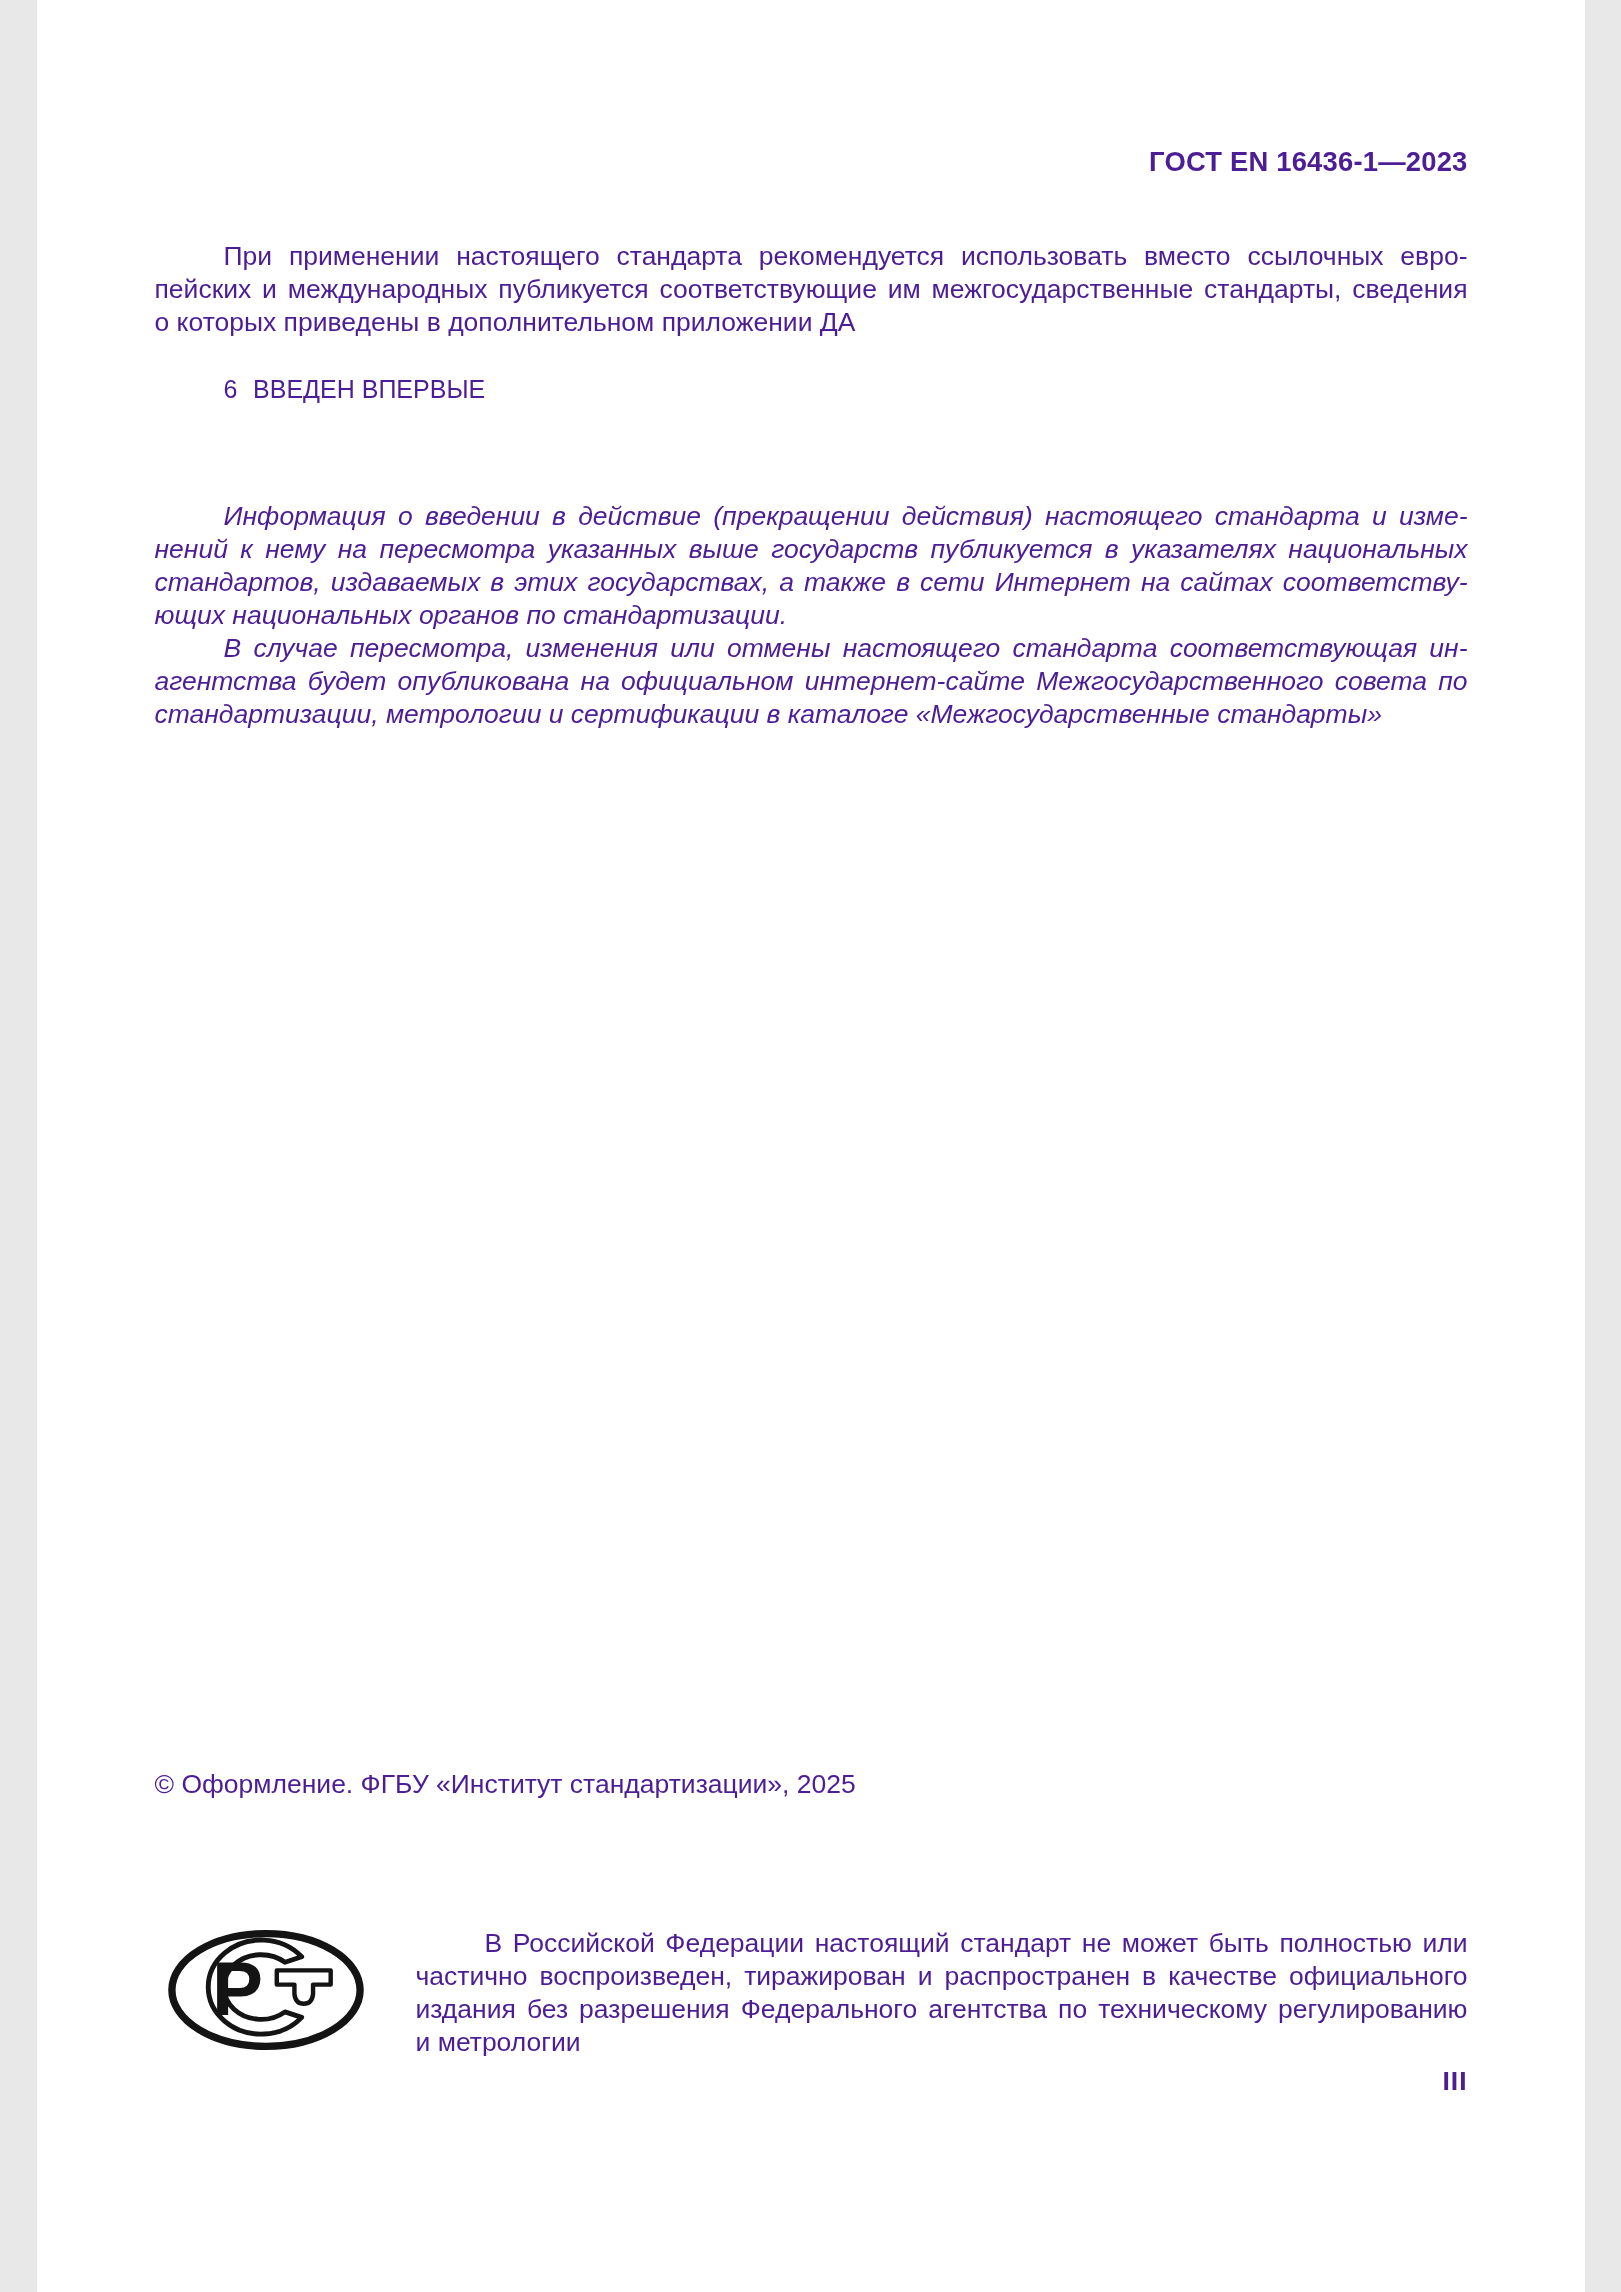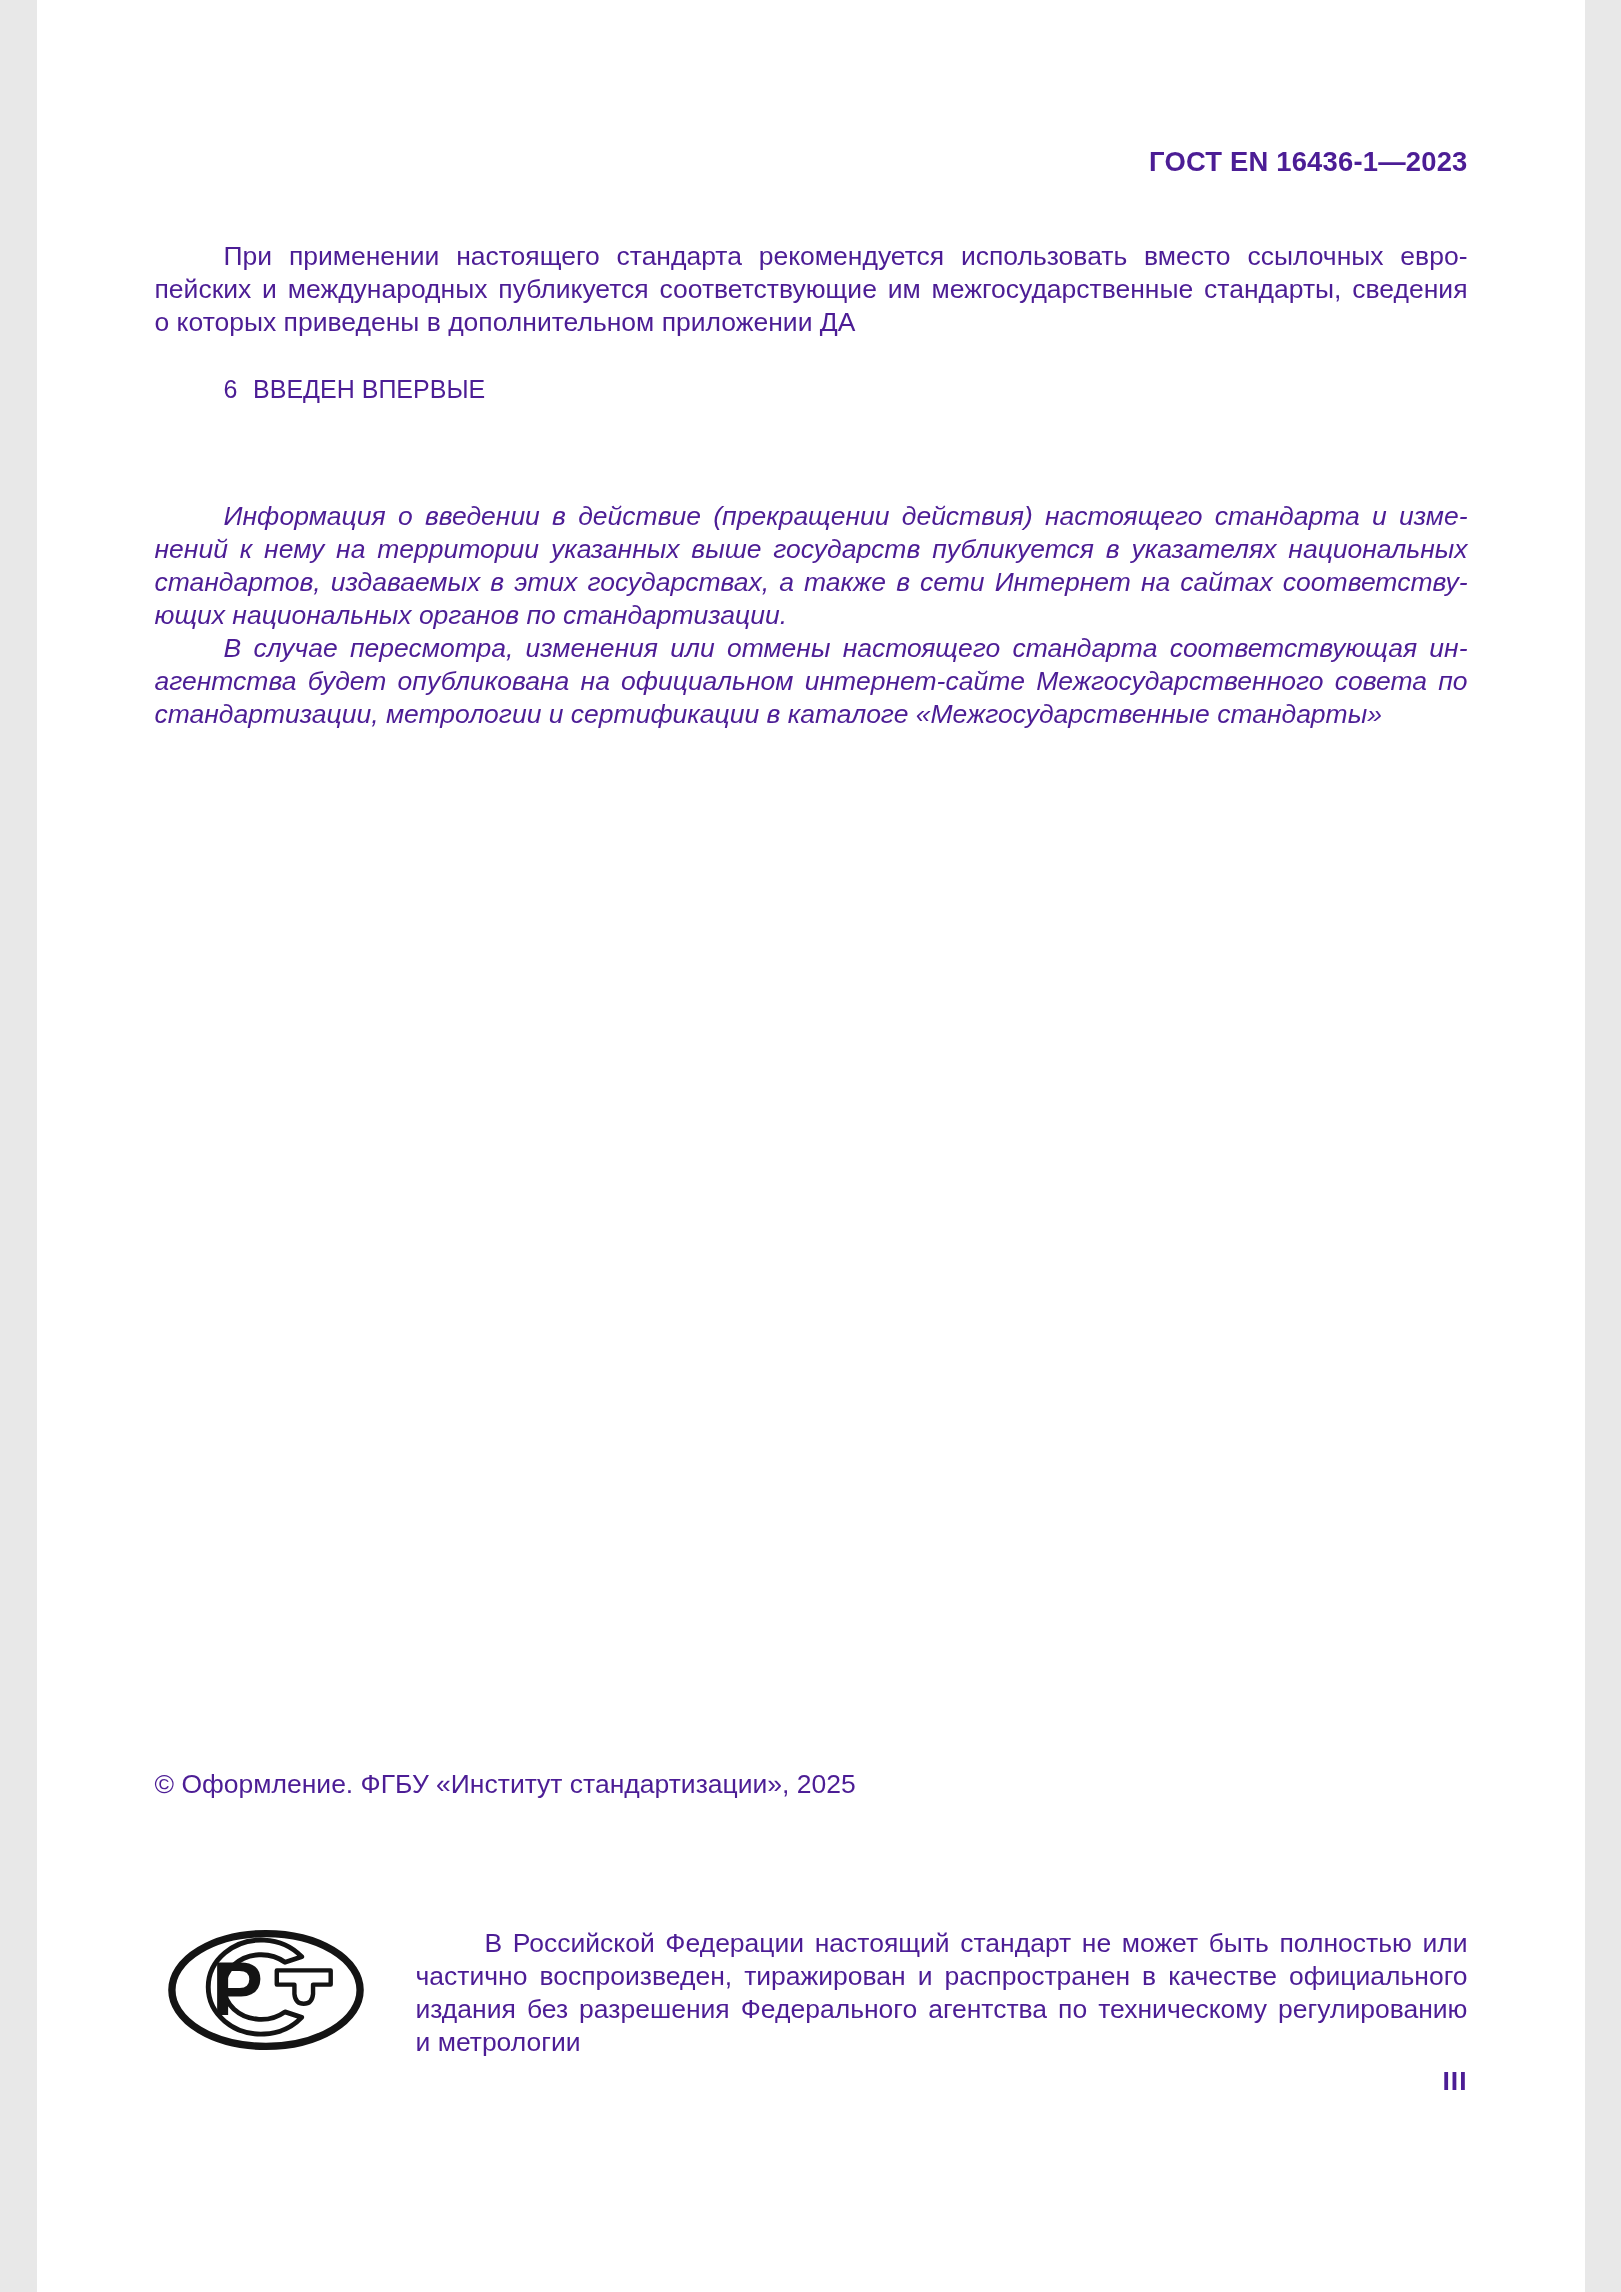--- a/index.html
+++ b/index.html
@@ -97,21 +97,21 @@
       <div class="jline last">о которых приведены в дополнительном приложении ДА</div>
     </div>
 
     <div class="clause-heading">
       <span class="clause-number">6</span><span class="clause-label">ВВЕДЕН ВПЕРВЫЕ</span>
     </div>
 
     <div class="intro-italic">
       <div>
         <div class="jline ind">Информация о введении в действие (прекращении действия) настоящего стандарта и изме-</div>
-        <div class="jline">нений к нему на территории указанных выше государств публикуется в указателях национальных</div>
+        <div class="jline">нений к нему на пересмотра указанных выше государств публикуется в указателях национальных</div>
         <div class="jline">стандартов, издаваемых в этих государствах, а также в сети Интернет на сайтах соответству-</div>
         <div class="jline last">ющих национальных органов по стандартизации.</div>
       </div>
       <div>
         <div class="jline ind">В случае пересмотра, изменения или отмены настоящего стандарта соответствующая ин-</div>
         <div class="jline">агентства будет опубликована на официальном интернет-сайте Межгосударственного совета по</div>
         <div class="jline last">стандартизации, метрологии и сертификации в каталоге «Межгосударственные стандарты»</div>
       </div>
     </div>
 

